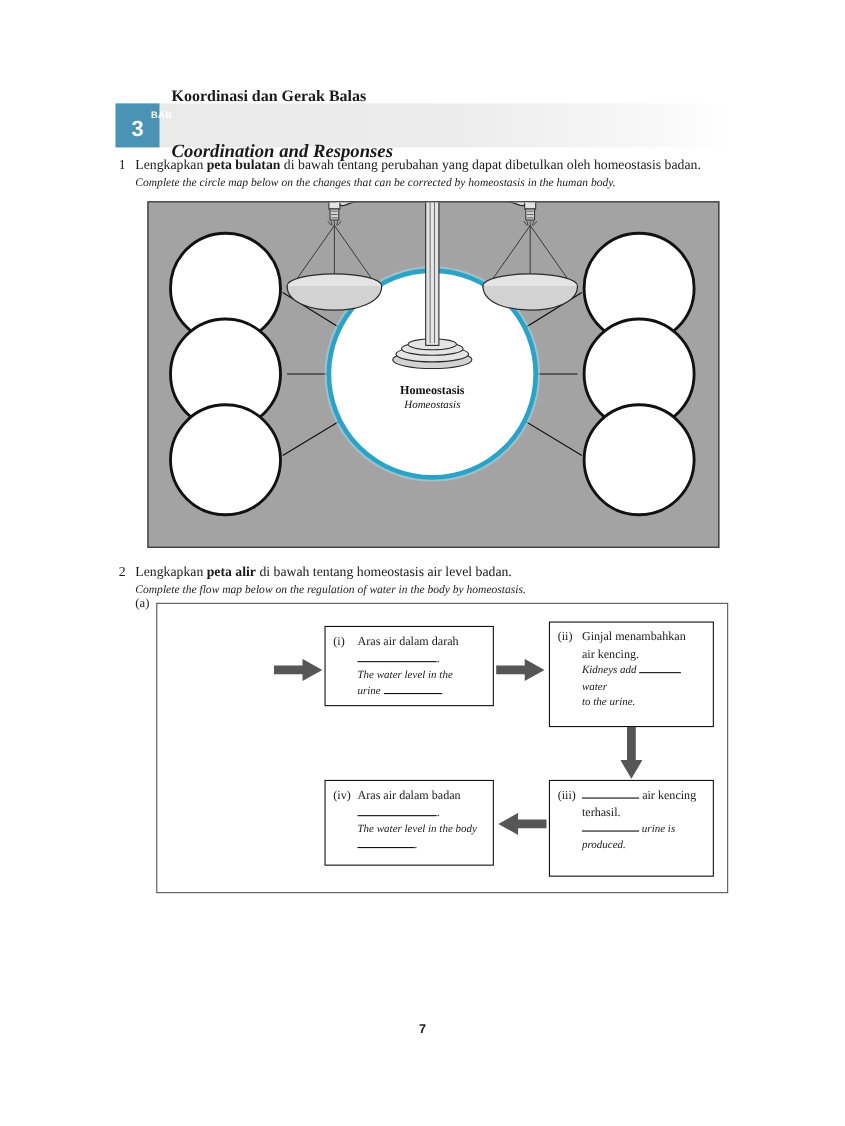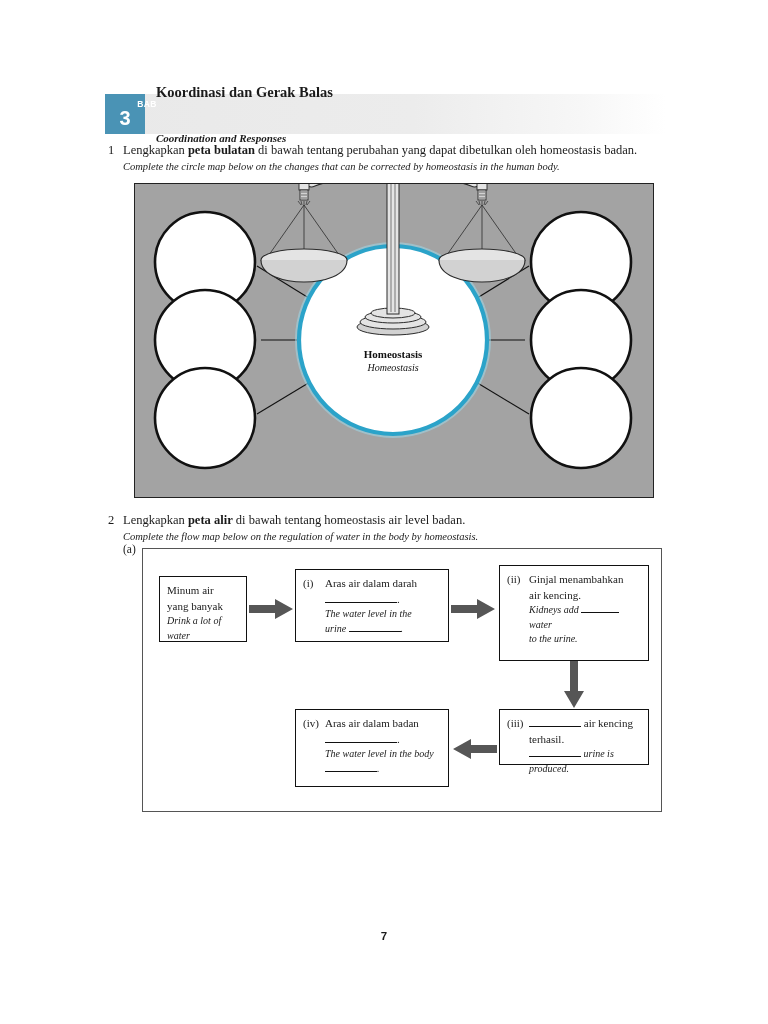--- a/index.html
+++ b/index.html
@@ -58,21 +58,21 @@
     flex-direction: column;
     justify-content: center;
     gap: 29px;
   }
   .chapter-title-my {
     font-size: 14.5px;
     font-weight: bold;
     line-height: 1.25;
   }
   .chapter-title-en {
-    font-size: 11px;
+    font-size: 17px;
     font-style: italic;
     font-weight: bold;
     line-height: 1.3;
     margin-top: 1px;
   }
 
   
   .question {
     position: absolute;
     left: 108px;
@@ -327,26 +327,20 @@
     <div class="q-text-my">
       <span>Lengkapkan </span><span class="q-bold">peta alir</span><span> di bawah tentang homeostasis air level badan.</span>
     </div>
   </div>
   <div class="q-text-en">Complete the flow map below on the regulation of water in the body by homeostasis.</div>
 </div>
 <div class="sub-label">(a)</div>
 
 <div class="flow-map-frame">
 
-  <div class="flow-box start" style="left:16px; top:27px; width:88px; height:66px;">
-    <div class="fb-line-my">Minum air</div>
-    <div class="fb-line-my">yang banyak</div>
-    <div class="fb-line-en">Drink a lot of</div>
-    <div class="fb-line-en">water</div>
-  </div>
 
   <div class="arrow" style="left:106px; top:50px;">
     <svg width="45" height="20" viewBox="0 0 45 20" xmlns="http://www.w3.org/2000/svg">
       <path d="M 0 6 L 26 6 L 26 0 L 44 10 L 26 20 L 26 14 L 0 14 Z" fill="#565656"></path>
     </svg>
   </div>
 
   <div class="flow-box" style="left:152px; top:20px; width:154px; height:73px;font-family:Liberation Serif, serif;">
     <div class="fb-line-my">
       <span class="fb-roman">(i)</span><span>Aras air dalam darah</span>
@@ -379,21 +373,21 @@
     </div>
     <div class="fb-line-en fb-indent">to the urine.</div>
   </div>
 
   <div class="arrow" style="left:421px; top:112px;">
     <svg width="20" height="48" viewBox="0 0 20 48" xmlns="http://www.w3.org/2000/svg">
       <path d="M 6 0 L 14 0 L 14 30 L 20 30 L 10 47 L 0 30 L 6 30 Z" fill="#565656"></path>
     </svg>
   </div>
 
-  <div class="flow-box" style="left:356px; top:160px; width:150px; height:56px;">
+  <div class="flow-box" style="left:356px; top:160px; width:150px; height:88px;">
     <div class="fb-line-my">
       <span class="fb-roman">(iii)</span><span class="blank blank-md"></span>
       <span>air kencing</span>
     </div>
     <div class="fb-line-my fb-indent">terhasil.</div>
     <div class="fb-line-en fb-indent">
       <span class="blank blank-md"></span>
       <span>urine is produced.</span>
     </div>
   </div>

